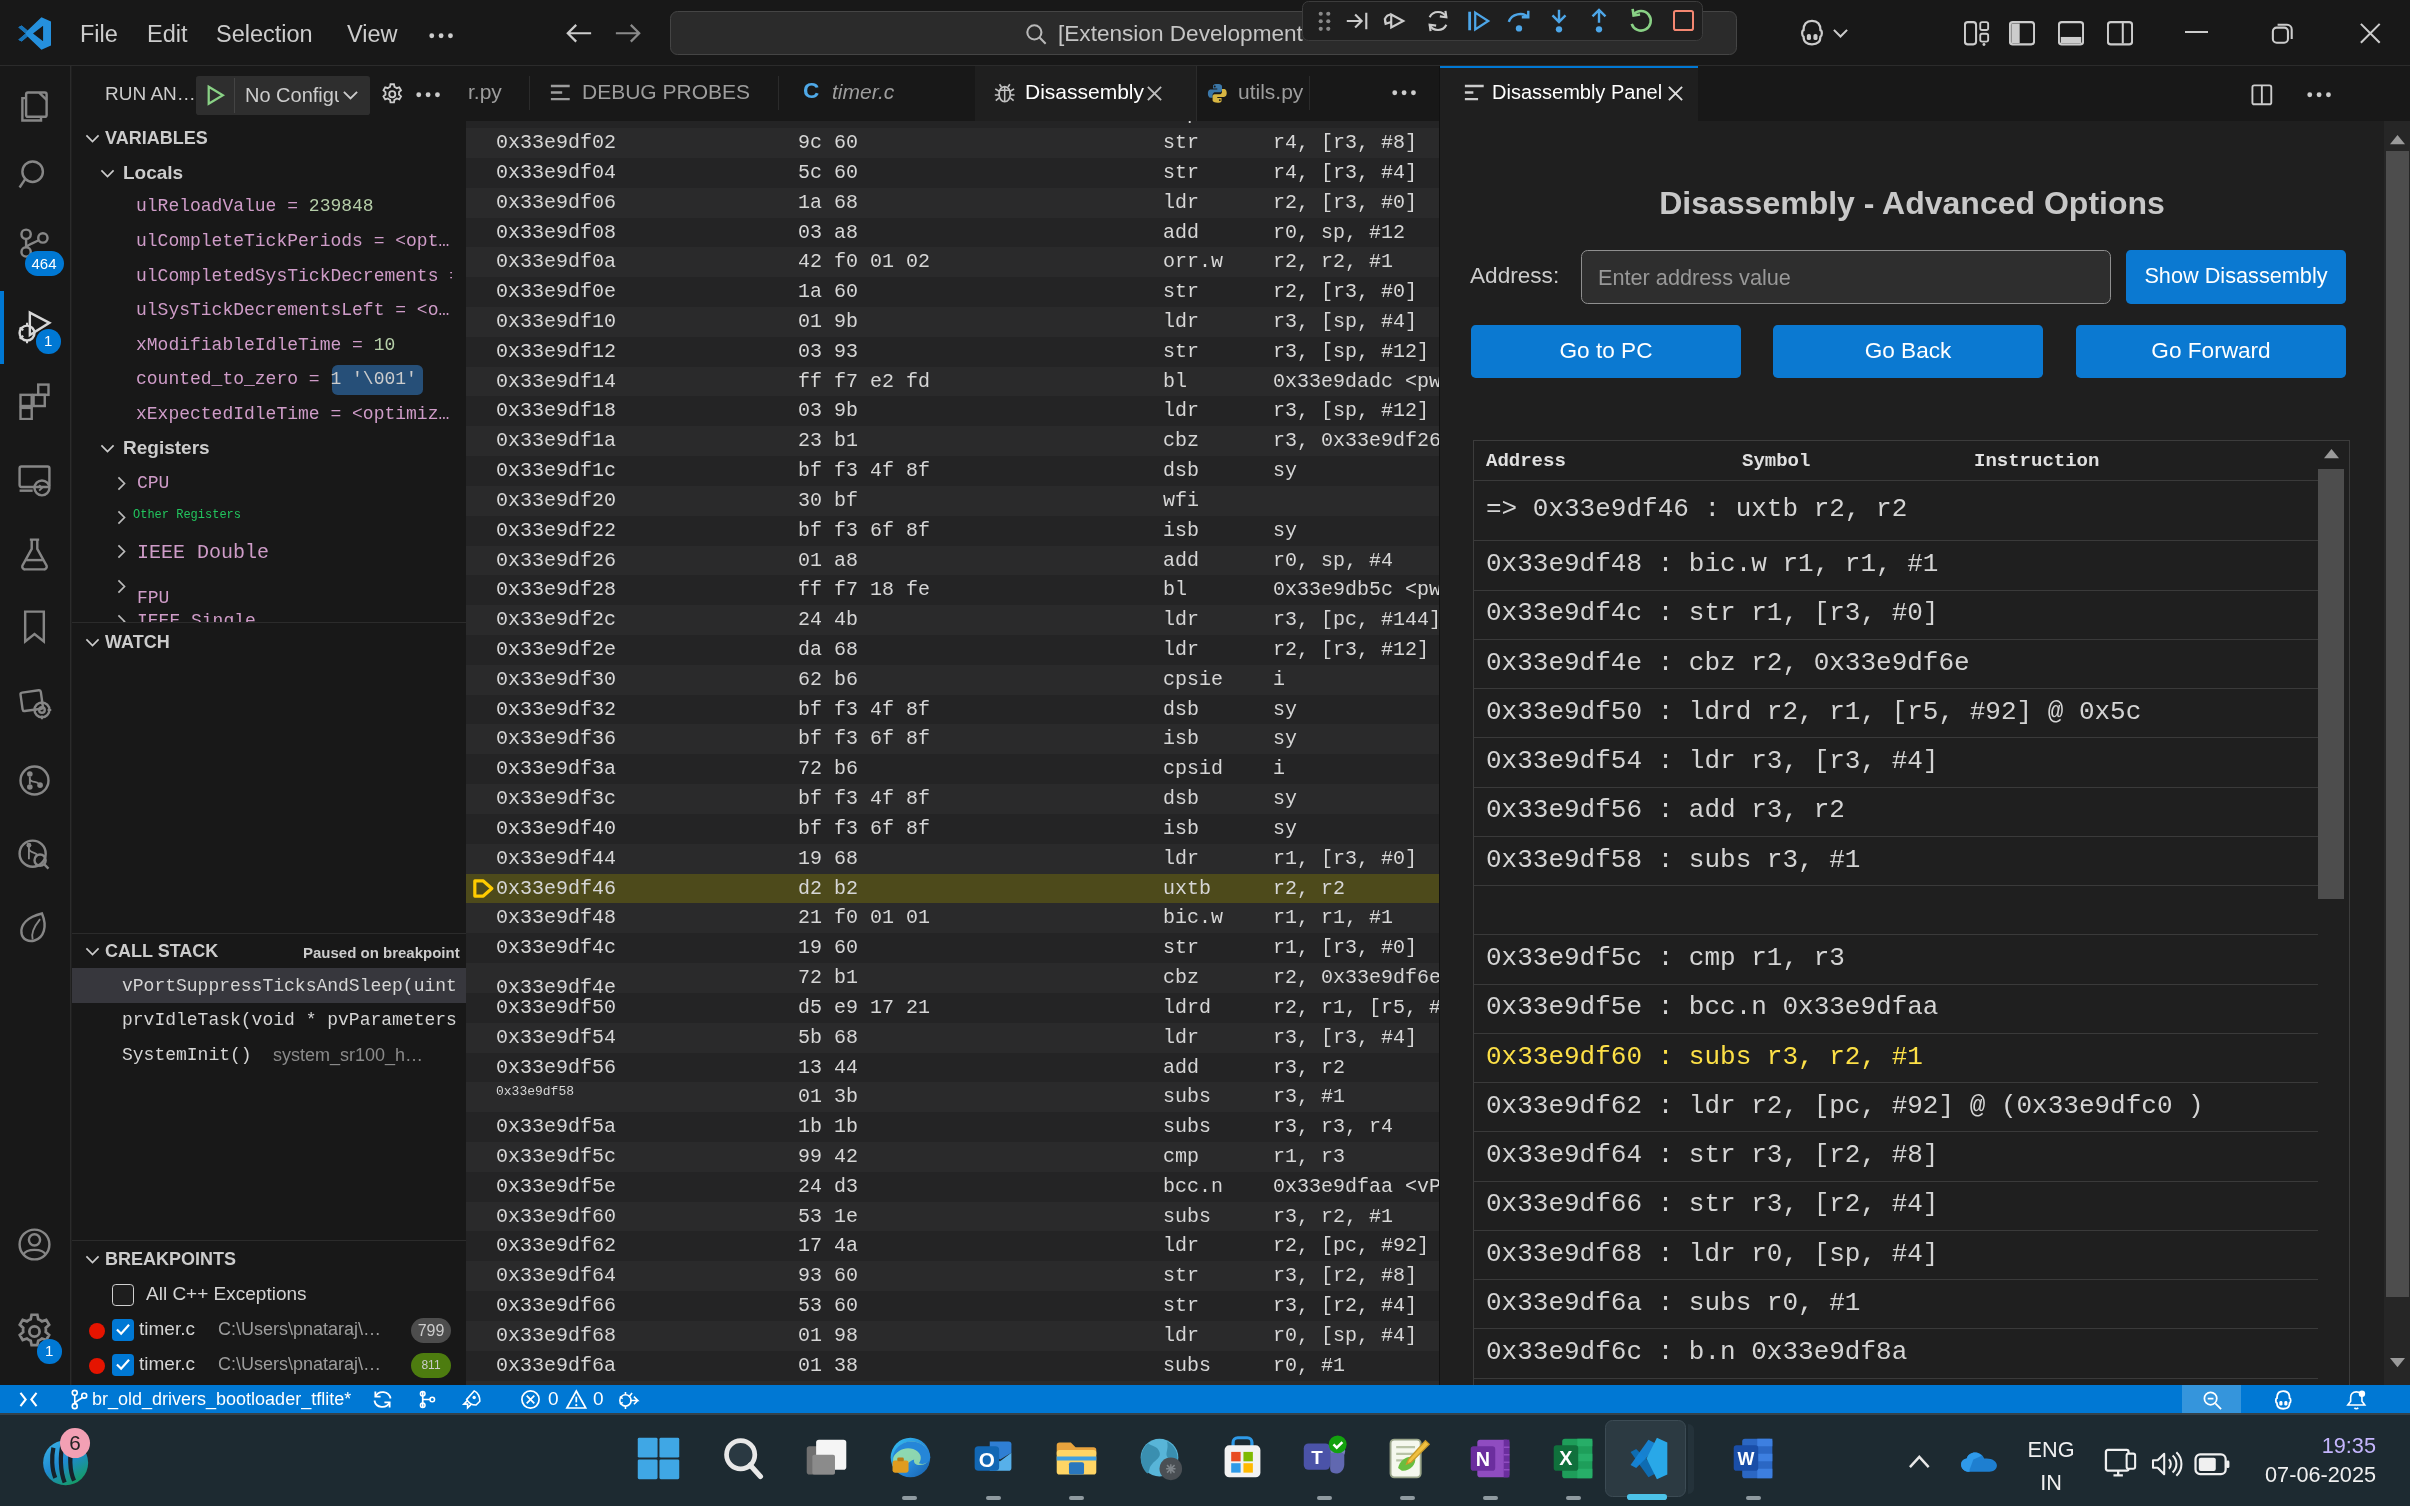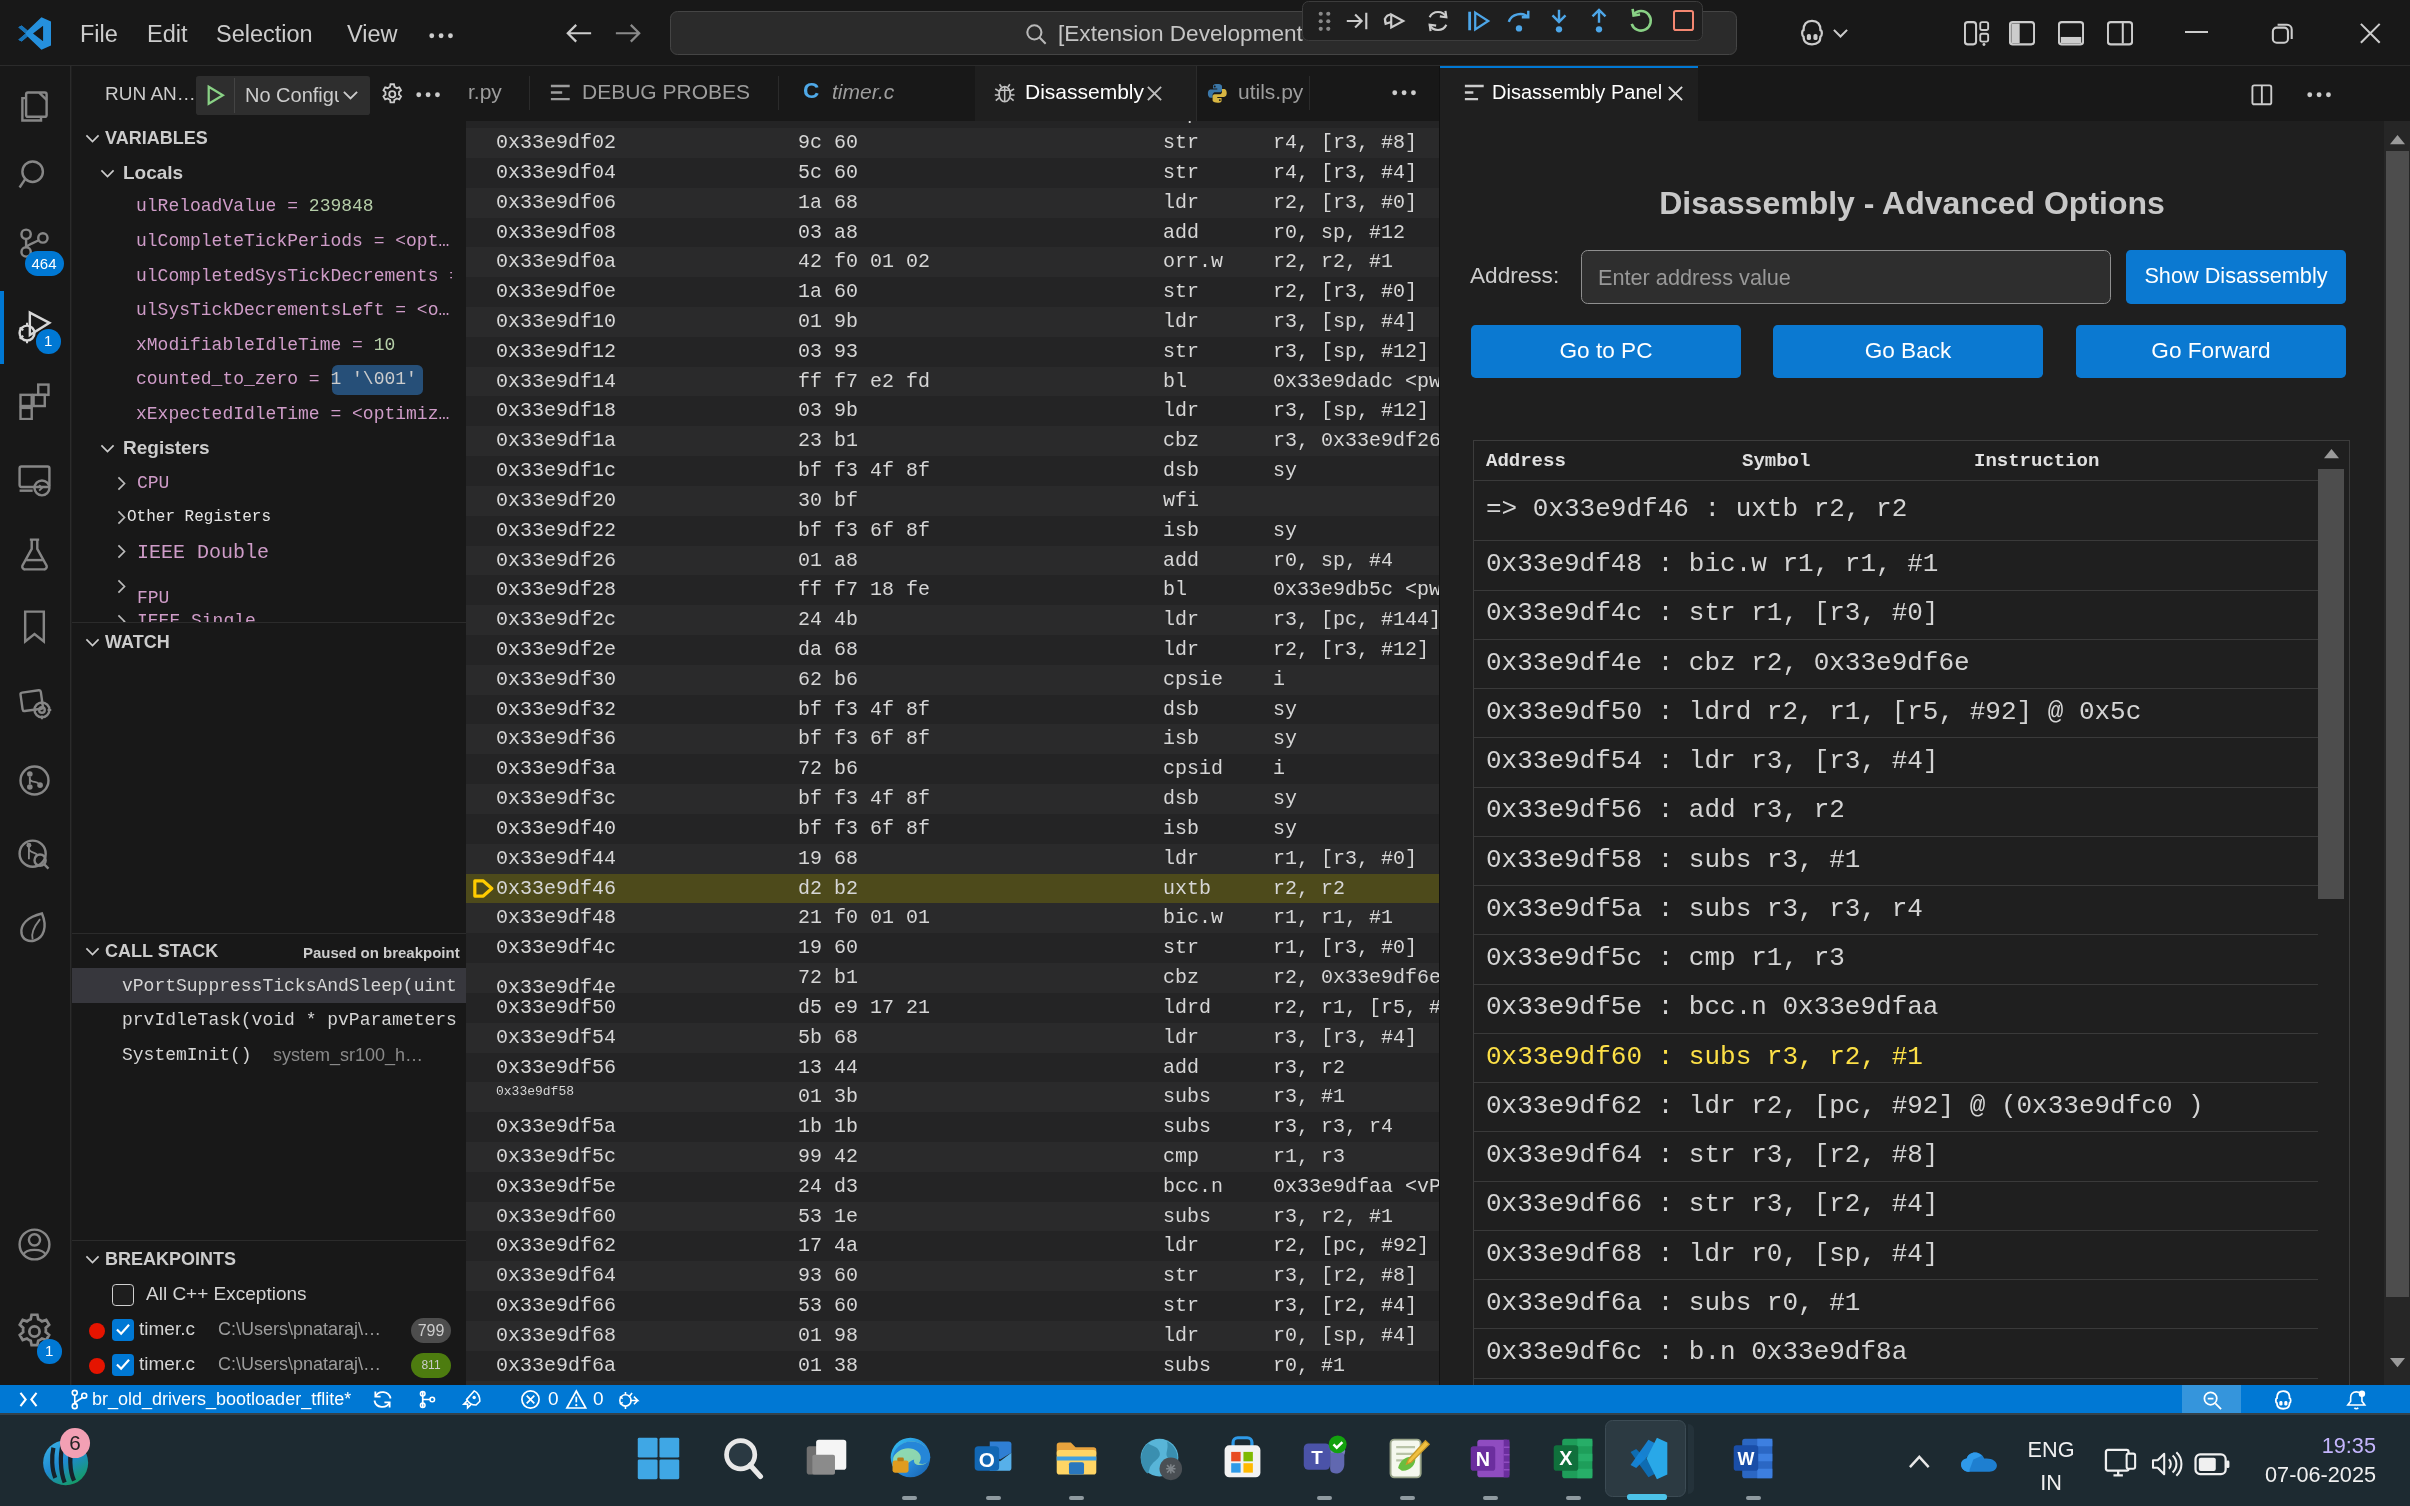--- a/index.html
+++ b/index.html
@@ -244,21 +244,21 @@
       <path d="M1.5 1.5 L8 8 L14.5 1.5" stroke="#cccccc" stroke-width="1.8" fill="none"></path>
     </svg>
 <div class="abs" style="left:123px;top:437px;color:#cccccc;font-size:19px;font-weight:bold;">Registers</div>
 <svg class="abs" style="left:117px;top:476px;" width="9.4" height="15" viewBox="0 0 10 16">
       <path d="M1.5 1.5 L8 8 L1.5 14.5" stroke="#bbbbbb" stroke-width="1.8" fill="none"></path>
     </svg>
 <div class="abs mono" style="left:137px;top:473px;color:#cf9cc8;font-size:18px;">CPU</div>
 <svg class="abs" style="left:117px;top:510px;" width="9.4" height="15" viewBox="0 0 10 16">
       <path d="M1.5 1.5 L8 8 L1.5 14.5" stroke="#bbbbbb" stroke-width="1.8" fill="none"></path>
     </svg>
-<div class="abs mono" style="left:127px;top:508px;color:#e5e5e5;font-size:16px;">Other Registers</div>
+<div class="abs mono" style="left:133px;top:508px;color:#22c55e;font-size:12px;">Other Registers</div>
 <svg class="abs" style="left:117px;top:544px;" width="9.4" height="15" viewBox="0 0 10 16">
       <path d="M1.5 1.5 L8 8 L1.5 14.5" stroke="#bbbbbb" stroke-width="1.8" fill="none"></path>
     </svg>
 <div class="abs mono" style="left:137px;top:541px;color:#cf9cc8;font-size:20px;text-align:right;">IEEE Double</div>
 <svg class="abs" style="left:117px;top:579px;" width="9.4" height="15" viewBox="0 0 10 16">
       <path d="M1.5 1.5 L8 8 L1.5 14.5" stroke="#bbbbbb" stroke-width="1.8" fill="none"></path>
     </svg>
 <div class="abs mono" style="left:137px;top:588px;color:#cf9cc8;font-size:18px;">FPU</div>
 <svg class="abs" style="left:117px;top:614px;" width="9.4" height="15" viewBox="0 0 10 16">
       <path d="M1.5 1.5 L8 8 L1.5 14.5" stroke="#bbbbbb" stroke-width="1.8" fill="none"></path>
@@ -647,21 +647,20 @@
 <div class="abs mono" style="left:1486px;top:648px;width:819px;overflow:hidden;white-space:pre;color:#d4d4d4;font-size:26px;">0x33e9df4e : cbz r2, 0x33e9df6e</div>
 <div class="abs" style="left:1474px;top:688px;width:844px;height:0.9px;background:#3a3a3a;"></div>
 <div class="abs mono" style="left:1486px;top:697px;width:819px;overflow:hidden;white-space:pre;color:#d4d4d4;font-size:26px;">0x33e9df50 : ldrd r2, r1, [r5, #92] @ 0x5c</div>
 <div class="abs" style="left:1474px;top:737px;width:844px;height:0.9px;background:#3a3a3a;"></div>
 <div class="abs mono" style="left:1486px;top:746px;width:819px;overflow:hidden;white-space:pre;color:#d4d4d4;font-size:26px;">0x33e9df54 : ldr r3, [r3, #4]</div>
 <div class="abs" style="left:1474px;top:787px;width:844px;height:0.9px;background:#3a3a3a;"></div>
 <div class="abs mono" style="left:1486px;top:795px;width:819px;overflow:hidden;white-space:pre;color:#d4d4d4;font-size:26px;">0x33e9df56 : add r3, r2</div>
 <div class="abs" style="left:1474px;top:836px;width:844px;height:0.9px;background:#3a3a3a;"></div>
 <div class="abs mono" style="left:1486px;top:845px;width:819px;overflow:hidden;white-space:pre;color:#d4d4d4;font-size:26px;">0x33e9df58 : subs r3, #1</div>
 <div class="abs" style="left:1474px;top:885px;width:844px;height:0.9px;background:#3a3a3a;"></div>
-<div class="abs mono" style="left:1486px;top:894px;width:819px;overflow:hidden;white-space:pre;color:#d4d4d4;font-size:26px;">0x33e9df5a : subs r3, r3, r4</div>
 <div class="abs" style="left:1474px;top:934px;width:844px;height:0.9px;background:#3a3a3a;"></div>
 <div class="abs mono" style="left:1486px;top:943px;width:819px;overflow:hidden;white-space:pre;color:#d4d4d4;font-size:26px;">0x33e9df5c : cmp r1, r3</div>
 <div class="abs" style="left:1474px;top:984px;width:844px;height:0.9px;background:#3a3a3a;"></div>
 <div class="abs mono" style="left:1486px;top:992px;width:819px;overflow:hidden;white-space:pre;color:#d4d4d4;font-size:26px;">0x33e9df5e : bcc.n 0x33e9dfaa</div>
 <div class="abs" style="left:1474px;top:1033px;width:844px;height:0.9px;background:#3a3a3a;"></div>
 <div class="abs mono" style="left:1486px;top:1042px;width:819px;overflow:hidden;white-space:pre;color:#fde047;font-size:26px;">0x33e9df60 : subs r3, r2, #1</div>
 <div class="abs" style="left:1474px;top:1082px;width:844px;height:0.9px;background:#3a3a3a;"></div>
 <div class="abs mono" style="left:1486px;top:1091px;width:819px;overflow:hidden;white-space:pre;color:#d4d4d4;font-size:26px;">0x33e9df62 : ldr r2, [pc, #92] @ (0x33e9dfc0 )</div>
 <div class="abs" style="left:1474px;top:1131px;width:844px;height:0.9px;background:#3a3a3a;"></div>
 <div class="abs mono" style="left:1486px;top:1140px;width:819px;overflow:hidden;white-space:pre;color:#d4d4d4;font-size:26px;">0x33e9df64 : str r3, [r2, #8]</div>

